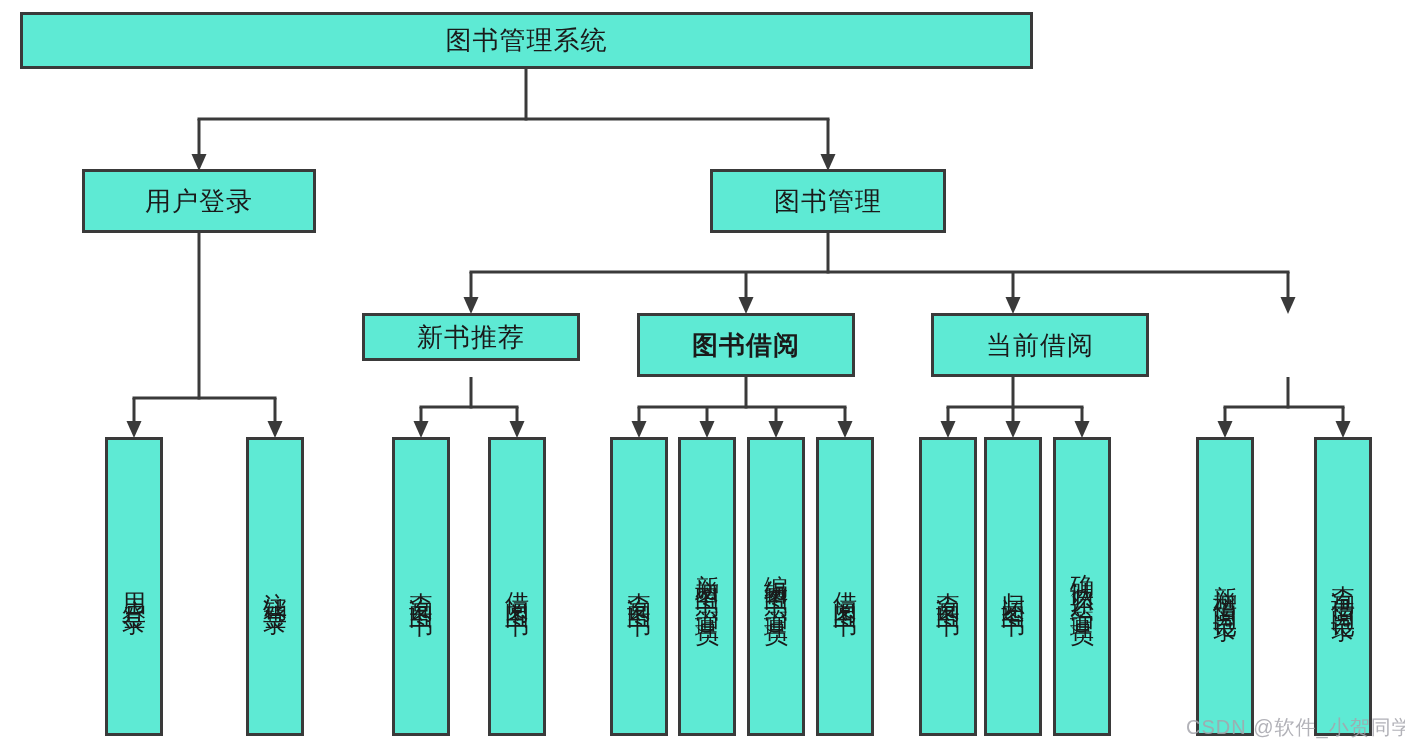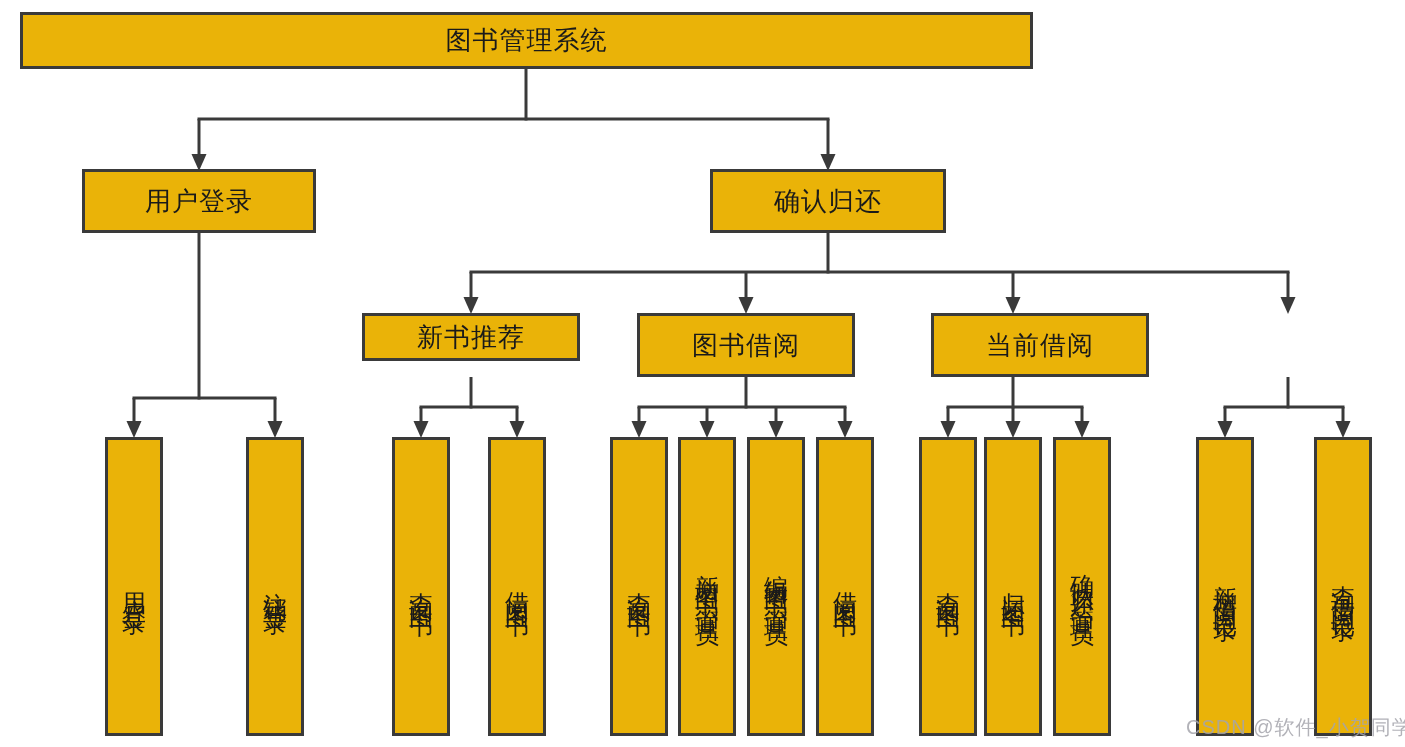--- a/index.html
+++ b/index.html
@@ -13,21 +13,21 @@
   }
   #wires {
     position: absolute;
     left: 0; top: 0;
     width: 1405px; height: 747px;
     z-index: 1;
   }
   .node {
     position: absolute;
     box-sizing: border-box;
-    background: #eab308;
+    background: #5eead4;
     border: 3px solid #3a3a3a;
     color: #1a1a1a;
     display: flex;
     align-items: center;
     justify-content: center;
     text-align: center;
     z-index: 2;
     font-size: 26px;
     letter-spacing: 1px;
     white-space: nowrap;
@@ -117,24 +117,24 @@
       <polygon points="1005.5,421 1020.5,421 1013,438"></polygon>
       <polygon points="1074.5,421 1089.5,421 1082,438"></polygon>
       <polygon points="1217.5,421 1232.5,421 1225,438"></polygon>
       <polygon points="1335.5,421 1350.5,421 1343,438"></polygon>
     </g>
   </svg>
 
   <div class="node" style="left:20px; top:12px; width:1013px; height:57px;">图书管理系统</div>
 
   <div class="node" style="left:82px; top:169px; width:234px; height:64px;">用户登录</div>
-  <div class="node" style="left:710px; top:169px; width:236px; height:64px;">确认归还</div>
+  <div class="node" style="left:710px; top:169px; width:236px; height:64px;">图书管理</div>
 
   <div class="node" style="left:362px; top:313px; width:218px; height:48px;">新书推荐</div>
-  <div class="node" style="left:637px; top:313px; width:218px; height:64px;">图书借阅</div>
+  <div class="node" style="left:637px; top:313px; width:218px; height:64px;font-weight:bold;">图书借阅</div>
   <div class="node" style="left:904px; top:313px; width:218px; height:64px;margin-left:27px;">当前借阅</div>
 
   <div class="node leaf" style="left:105px; top:437px; width:58px; height:299px;">用户登录</div>
   <div class="node leaf" style="left:246px; top:437px; width:58px; height:299px;">注销登录</div>
 
   <div class="node leaf" style="left:392px; top:437px; width:58px; height:299px;">查询图书</div>
   <div class="node leaf" style="left:488px; top:437px; width:58px; height:299px;">借阅图书</div>
 
   <div class="node leaf" style="left:610px; top:437px; width:58px; height:299px;">查询图书</div>
   <div class="node leaf" style="left:678px; top:437px; width:58px; height:299px;">新增图书（管理员）</div>

